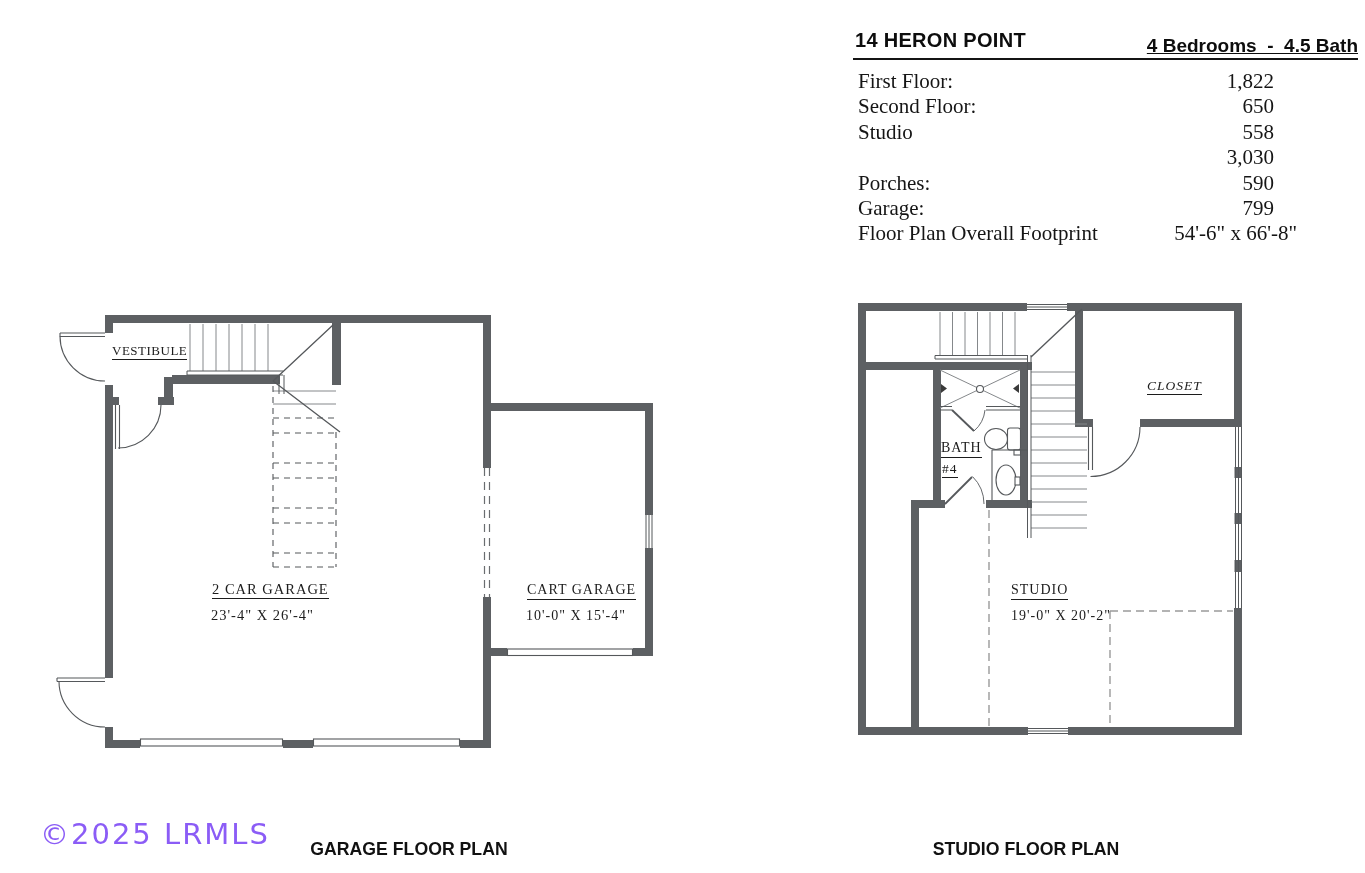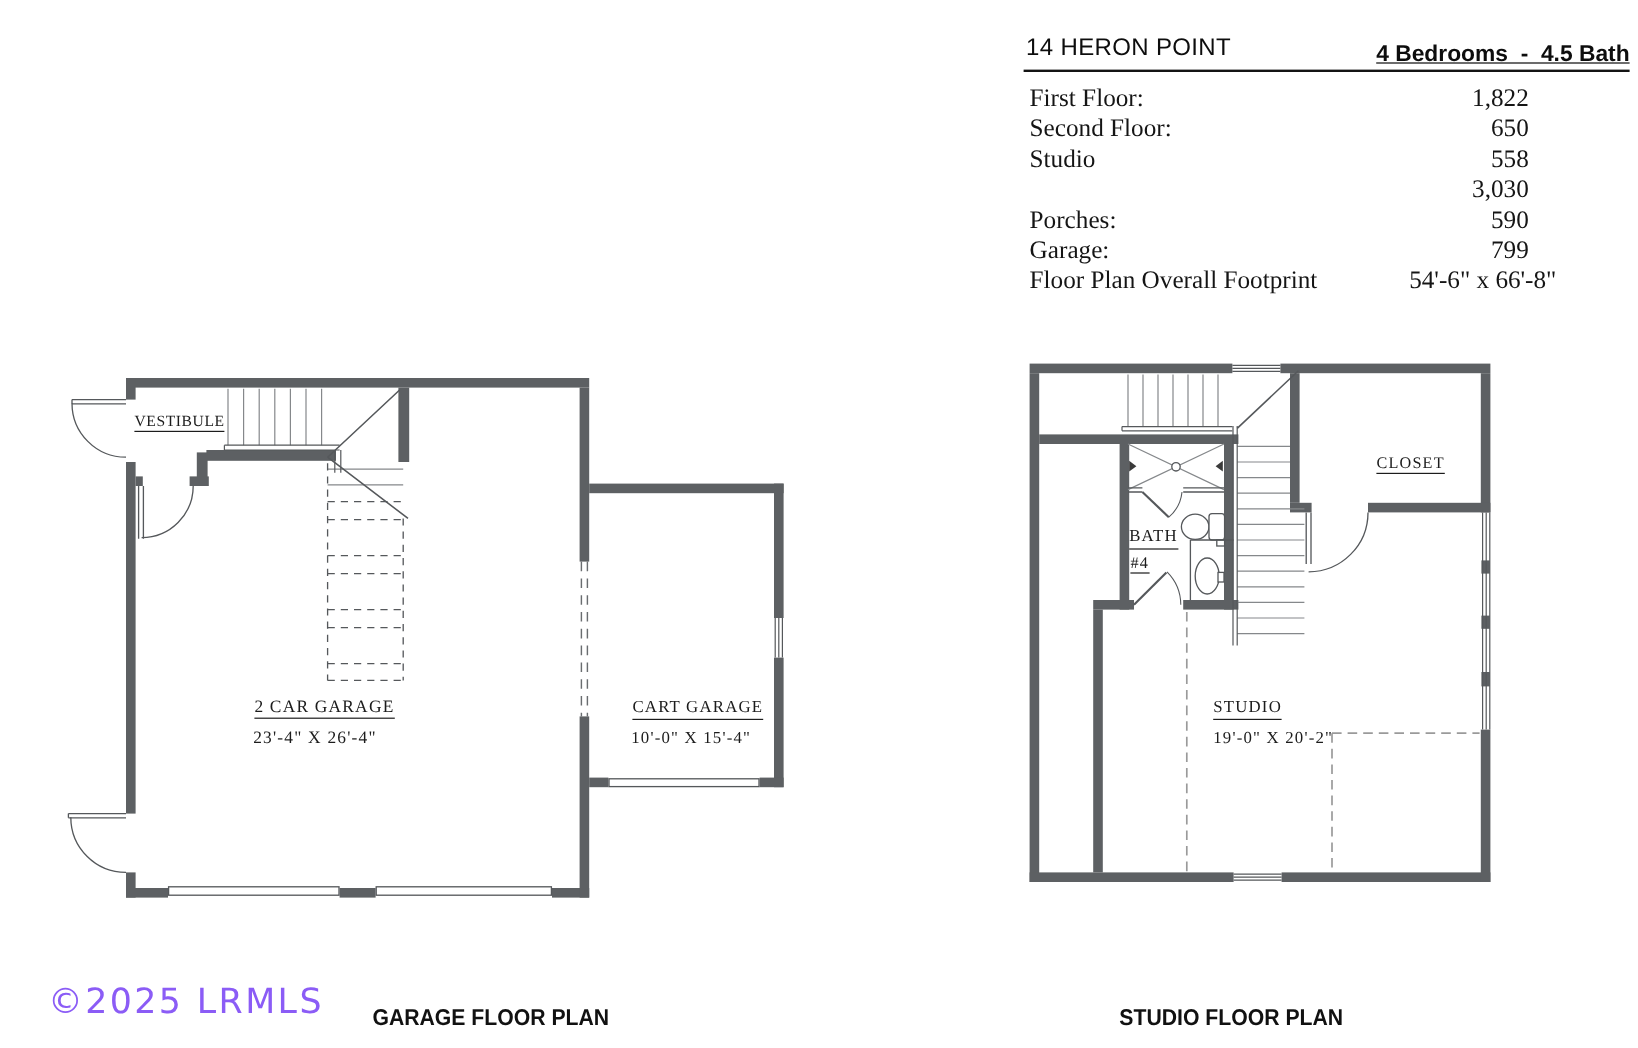--- a/index.html
+++ b/index.html
@@ -6,21 +6,21 @@
   body{
     width:1365px;height:873px;position:relative;background:#ffffff;
     font-family:"Liberation Sans",sans-serif;overflow:hidden;
   }
   #plan-svg{position:absolute;left:0;top:0;}
 
   
   .header-block{position:absolute;left:853px;top:29px;width:505px;}
   .title-row{position:relative;height:29px;border-bottom:2px solid #141414;}
   .prop-title{
-    position:absolute;left:2px;top:0;font-size:20px;font-weight:normal;
+    position:absolute;left:2px;top:0;font-size:20px;font-weight:bold;
     letter-spacing:.3px;color:#0d0d0d;white-space:pre;
   }
   .prop-subtitle{
     position:absolute;right:0;top:6px;font-size:19px;font-weight:bold;
     color:#0d0d0d;white-space:pre;text-decoration:underline;
   }
   .spec-rows{margin-top:9px;}
   .spec-row{position:relative;height:25.4px;font-family:"Liberation Serif",serif;
     font-size:21px;color:#151515;}
   .spec-label{position:absolute;left:5px;top:0;white-space:pre;}
@@ -228,21 +228,21 @@
 </div>
 
 <div class="plan-label u" style="left:112px;top:344px;font-size:13px;letter-spacing:.5px;">VESTIBULE</div>
 
 <div class="plan-label u" style="left:212px;top:582px;font-size:14.5px;">2 CAR GARAGE</div>
 <div class="plan-label" style="left:211px;top:608px;font-size:14.5px;">23'-4" X 26'-4"</div>
 
 <div class="plan-label u" style="left:527px;top:583px;font-size:14px;">CART GARAGE</div>
 <div class="plan-label" style="left:526px;top:609px;font-size:14px;">10'-0" X 15'-4"</div>
 
-<div class="plan-label u" style="left:1147px;top:379px;font-size:13.5px;">CLOSET</div>
+<div class="plan-label u" style="left:1147px;top:379px;font-size:13.5px;font-style:italic;">CLOSET</div>
 
 <div class="plan-label u" style="left:941px;top:441px;font-size:14px;">BATH</div>
 <div class="plan-label u" style="left:942px;top:462px;font-size:13.5px;">#4</div>
 
 <div class="plan-label u" style="left:1011px;top:583px;font-size:14px;">STUDIO</div>
 <div class="plan-label" style="left:1011px;top:609px;font-size:14px;">19'-0" X 20'-2"</div>
 
 <div class="caption" style="left:409px;">GARAGE FLOOR PLAN</div>
 <div class="caption" style="left:1026px;">STUDIO FLOOR PLAN</div>
 <div class="watermark">©2025 LRMLS</div>

